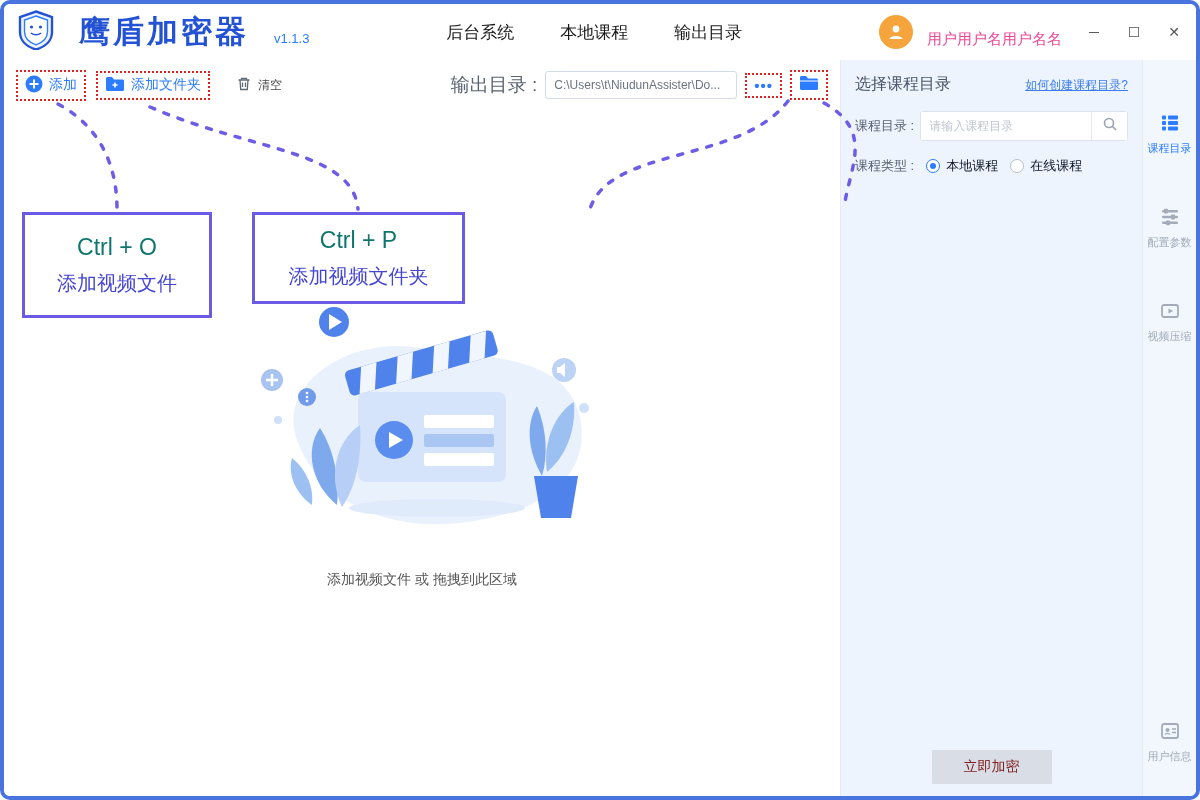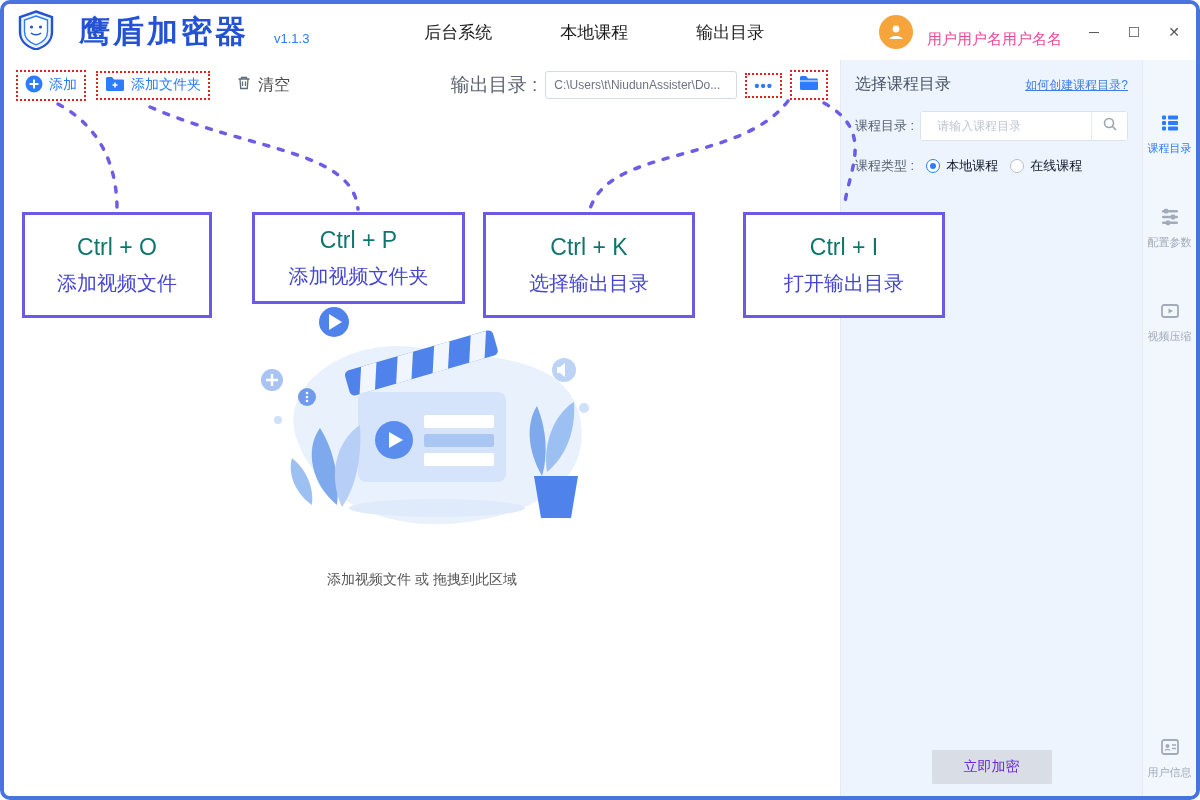--- a/index.html
+++ b/index.html
@@ -20,35 +20,35 @@
   }
 
   
   .header { flex: 0 0 56px; display: flex; align-items: center; padding: 0 14px; background: #fff; }
   .logo { display: flex; align-items: center; gap: 25px; }
   .app-title {
     font-family: "Liberation Serif", "DejaVu Serif", serif;
     font-weight: 900; font-size: 31px; color: #2353d4; letter-spacing: 3px;
   }
   .app-version { font-size: 13px; color: #2b7cff; margin-top: 12px; }
-  .nav { flex: 1; display: flex; justify-content: center; gap: 68px; font-family: Liberation Mono, monospace; }
+  .nav { flex: 1; display: flex; justify-content: center; gap: 46px; font-family: Liberation Mono, monospace; }
   .nav-item { font-size: 17px; color: #1a1a1a; cursor: pointer; }
   .user { display: flex; align-items: flex-end; gap: 14px; font-size: 15px; color: #ec4899; margin-right: 24px; }
   .avatar { width: 34px; height: 34px; border-radius: 50%; background: #f6a43c; display: flex; align-items: center; justify-content: center; }
   .win-controls { display: flex; gap: 24px; color: #555; font-size: 14px; }
   .win-btn { cursor: pointer; width: 16px; text-align: center; }
 
   
   .body-row { flex: 1; display: flex; min-height: 0; }
   .main-col { flex: 1; min-width: 0; display: flex; flex-direction: column; background: #fff; }
 
   .toolbar { flex: 0 0 50px; display: flex; align-items: center; padding: 0 12px; gap: 10px; }
   .tool-btn { display: flex; align-items: center; gap: 6px; color: #2b7cff; font-size: 14px; cursor: pointer; white-space: nowrap; }
   .hl-red { border: 2px dotted #e0211f; padding: 3px 7px; }
-  .tool-clear { display: flex; align-items: center; gap: 6px; color: #4a4a4a; font-size: 16px; margin-left: 16px; cursor: pointer; }
+  .tool-clear { display: flex; align-items: center; gap: 6px; color: #4a4a4a; font-size: 12px; margin-left: 16px; cursor: pointer; }
   .output-group { margin-left: auto; display: flex; align-items: center; gap: 8px; }
   .output-label { font-size: 19px; color: #5a6372; white-space: nowrap; }
   .output-input {
     width: 192px; height: 28px; border: 1px solid #d4dae3; border-radius: 3px;
     font-size: 12px; color: #6b7280; padding: 0 8px; background: #fff;
     font-family: "Liberation Sans", sans-serif;
   }
   .dots-btn { color: #2b7cff; font-weight: bold; font-size: 15px; letter-spacing: 1px; cursor: pointer; line-height: 1; }
   .folder-btn { cursor: pointer; display: flex; align-items: center; }
 
@@ -60,37 +60,37 @@
   .right-panel {
     flex: 0 0 302px; width: 302px; background: #edf4fe; border-left: 1px solid #e0eaf8;
     display: flex; flex-direction: column; padding: 14px 14px 12px;
   }
   .panel-head { display: flex; align-items: baseline; justify-content: space-between; }
   .panel-title { font-size: 16px; color: #4a5568; }
   .panel-link { font-size: 12px; color: #3b7cf0; text-decoration: underline; cursor: pointer; }
   .panel-row { display: flex; align-items: center; margin-top: 16px; }
   .row-label { font-size: 13px; color: #5a6372; white-space: nowrap; }
   .search-wrap { flex: 1; display: flex; height: 30px; background: #fff; border: 1px solid #dde3ec; border-radius: 3px; overflow: hidden; margin-left: 6px; }
-  .search-input { flex: 1; min-width: 0; border: none; outline: none; font-size: 12px; padding: 0 16px; color: #b91c1c; font-family: "Liberation Sans", sans-serif; }
+  .search-input { flex: 1; min-width: 0; border: none; outline: none; font-size: 12px; padding: 0 8px; color: #b91c1c; font-family: "Liberation Sans", sans-serif; }
   .search-input::placeholder { color: #c0c6d0; }
   .search-btn { width: 36px; border-left: 1px solid #e6eaf2; background: #fff; display: flex; align-items: center; justify-content: center; cursor: pointer; }
   .radio { display: flex; align-items: center; gap: 6px; font-size: 13px; color: #0f172a; margin-left: 12px; cursor: pointer; }
   .radio-circle { width: 14px; height: 14px; border-radius: 50%; border: 1px solid #b7bfca; background: #fff; position: relative; flex: 0 0 14px; }
   .radio-circle.checked { border-color: #2b7cff; }
   .radio-circle.checked::after { content: ""; position: absolute; inset: 3px; border-radius: 50%; background: #2b7cff; }
   .encrypt-btn {
     margin-top: auto; align-self: center; width: 120px; height: 34px;
-    background: #d9dee6; color: #6d28d9; font-size: 14px; border: none; border-radius: 1px;
+    background: #d9dee6; color: #7f1d1d; font-size: 14px; border: none; border-radius: 1px;
     font-family: "Liberation Sans", sans-serif;
   }
 
   
   .rail {
     flex: 0 0 54px; width: 54px; background: #f2f7fe; border-left: 1px solid #e3edfa;
-    display: flex; flex-direction: column; align-items: center; padding: 52px 0 16px; gap: 50px;
+    display: flex; flex-direction: column; align-items: center; padding: 52px 0 32px; gap: 50px;
   }
   .rail-item { display: flex; flex-direction: column; align-items: center; gap: 5px; color: #a3abb8; font-size: 11px; cursor: pointer; white-space: nowrap; }
   .rail-item.active { color: #2b7cff; }
   .rail-item.bottom { margin-top: auto; }
 
   
   .overlay { position: absolute; inset: 0; pointer-events: none; z-index: 20; }
   .anno {
     position: absolute; border: 3px solid #6b5be4; background: #fff;
     display: flex; flex-direction: column; align-items: center; justify-content: center; gap: 9px;
@@ -336,23 +336,15 @@
       </g>
     </svg>
     <div class="anno a1">
       <span class="sc">Ctrl + O</span>
       <span class="desc">添加视频文件</span>
     </div>
     <div class="anno a2">
       <span class="sc">Ctrl + P</span>
       <span class="desc">添加视频文件夹</span>
     </div>
-    <div class="anno a3">
-      <span class="sc">Ctrl + K</span>
-      <span class="desc">选择输出目录</span>
-    </div>
-    <div class="anno a4">
-      <span class="sc">Ctrl + I</span>
-      <span class="desc">打开输出目录</span>
-    </div>
   </div>
 
 </div>
 
 </body></html>

